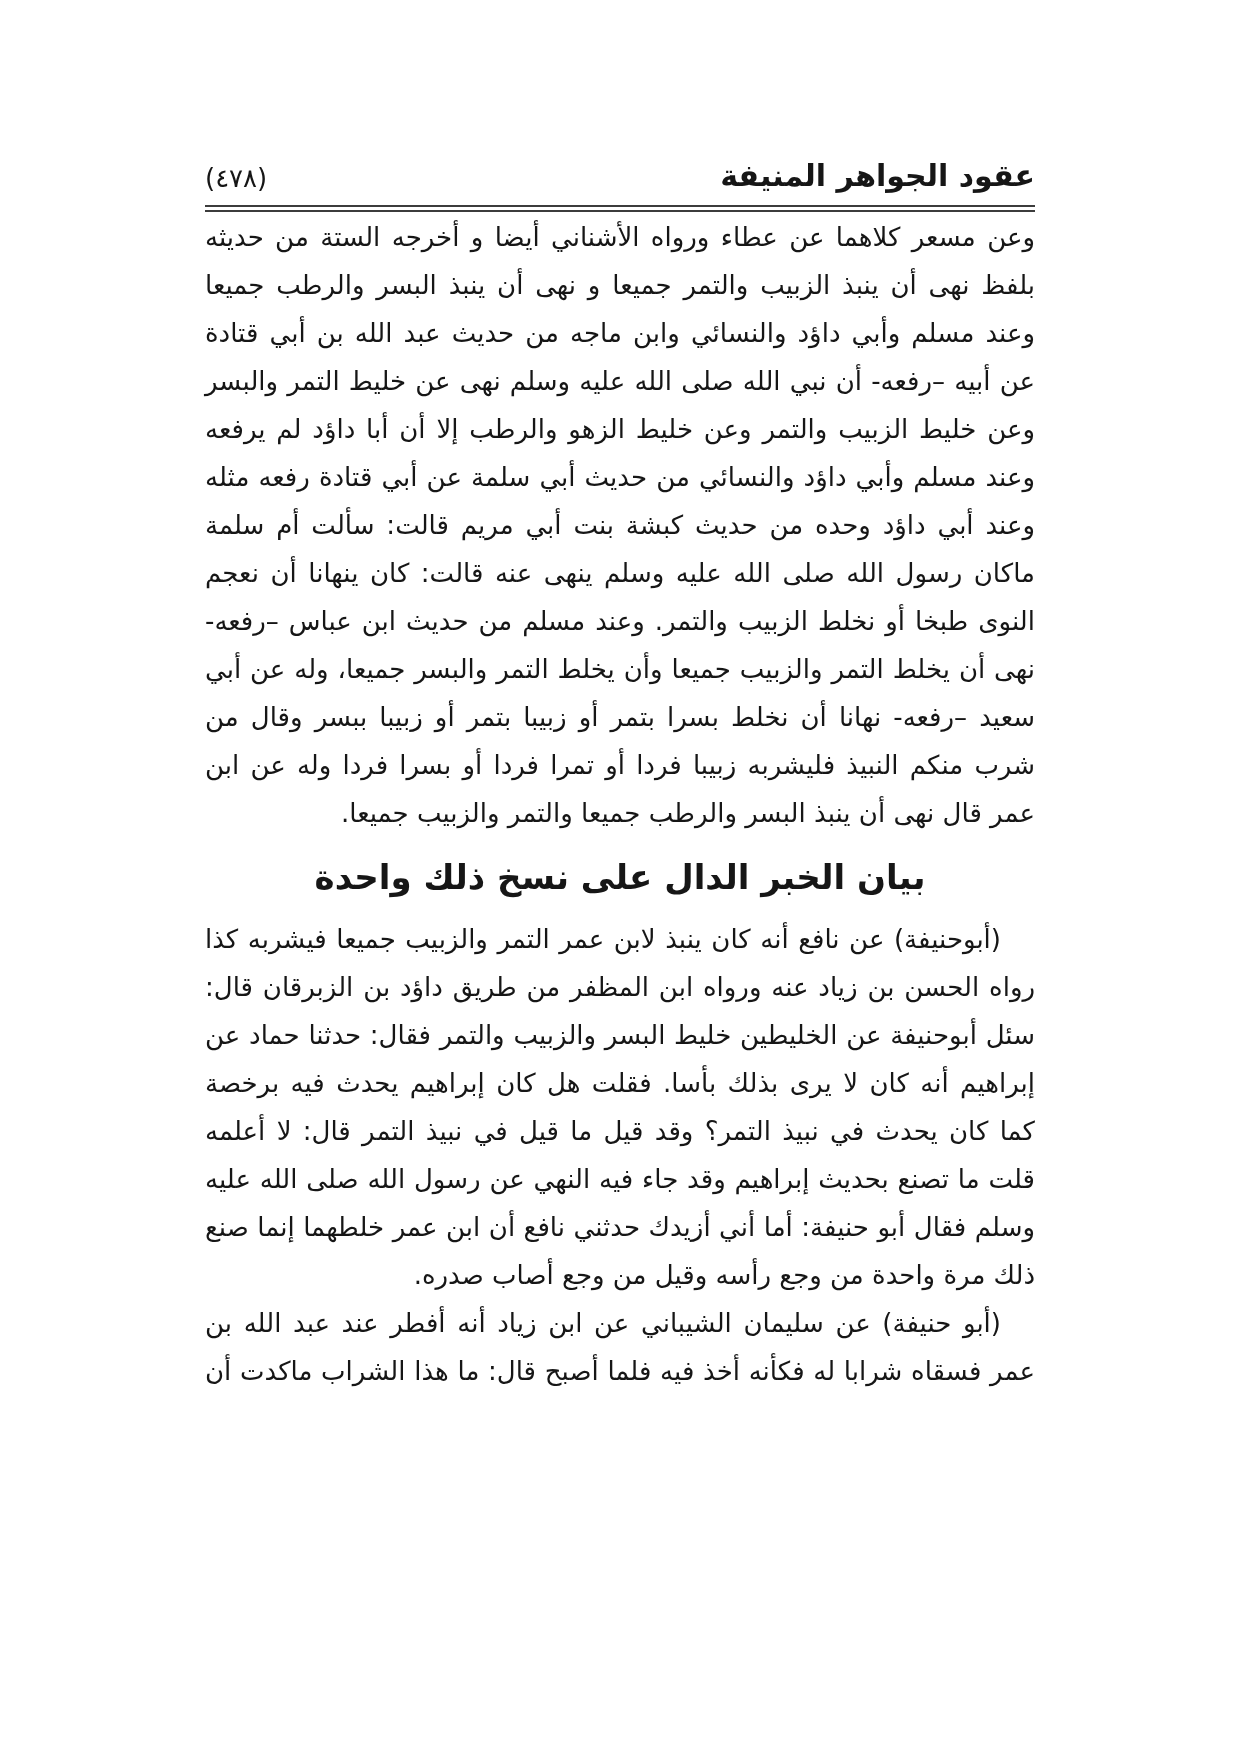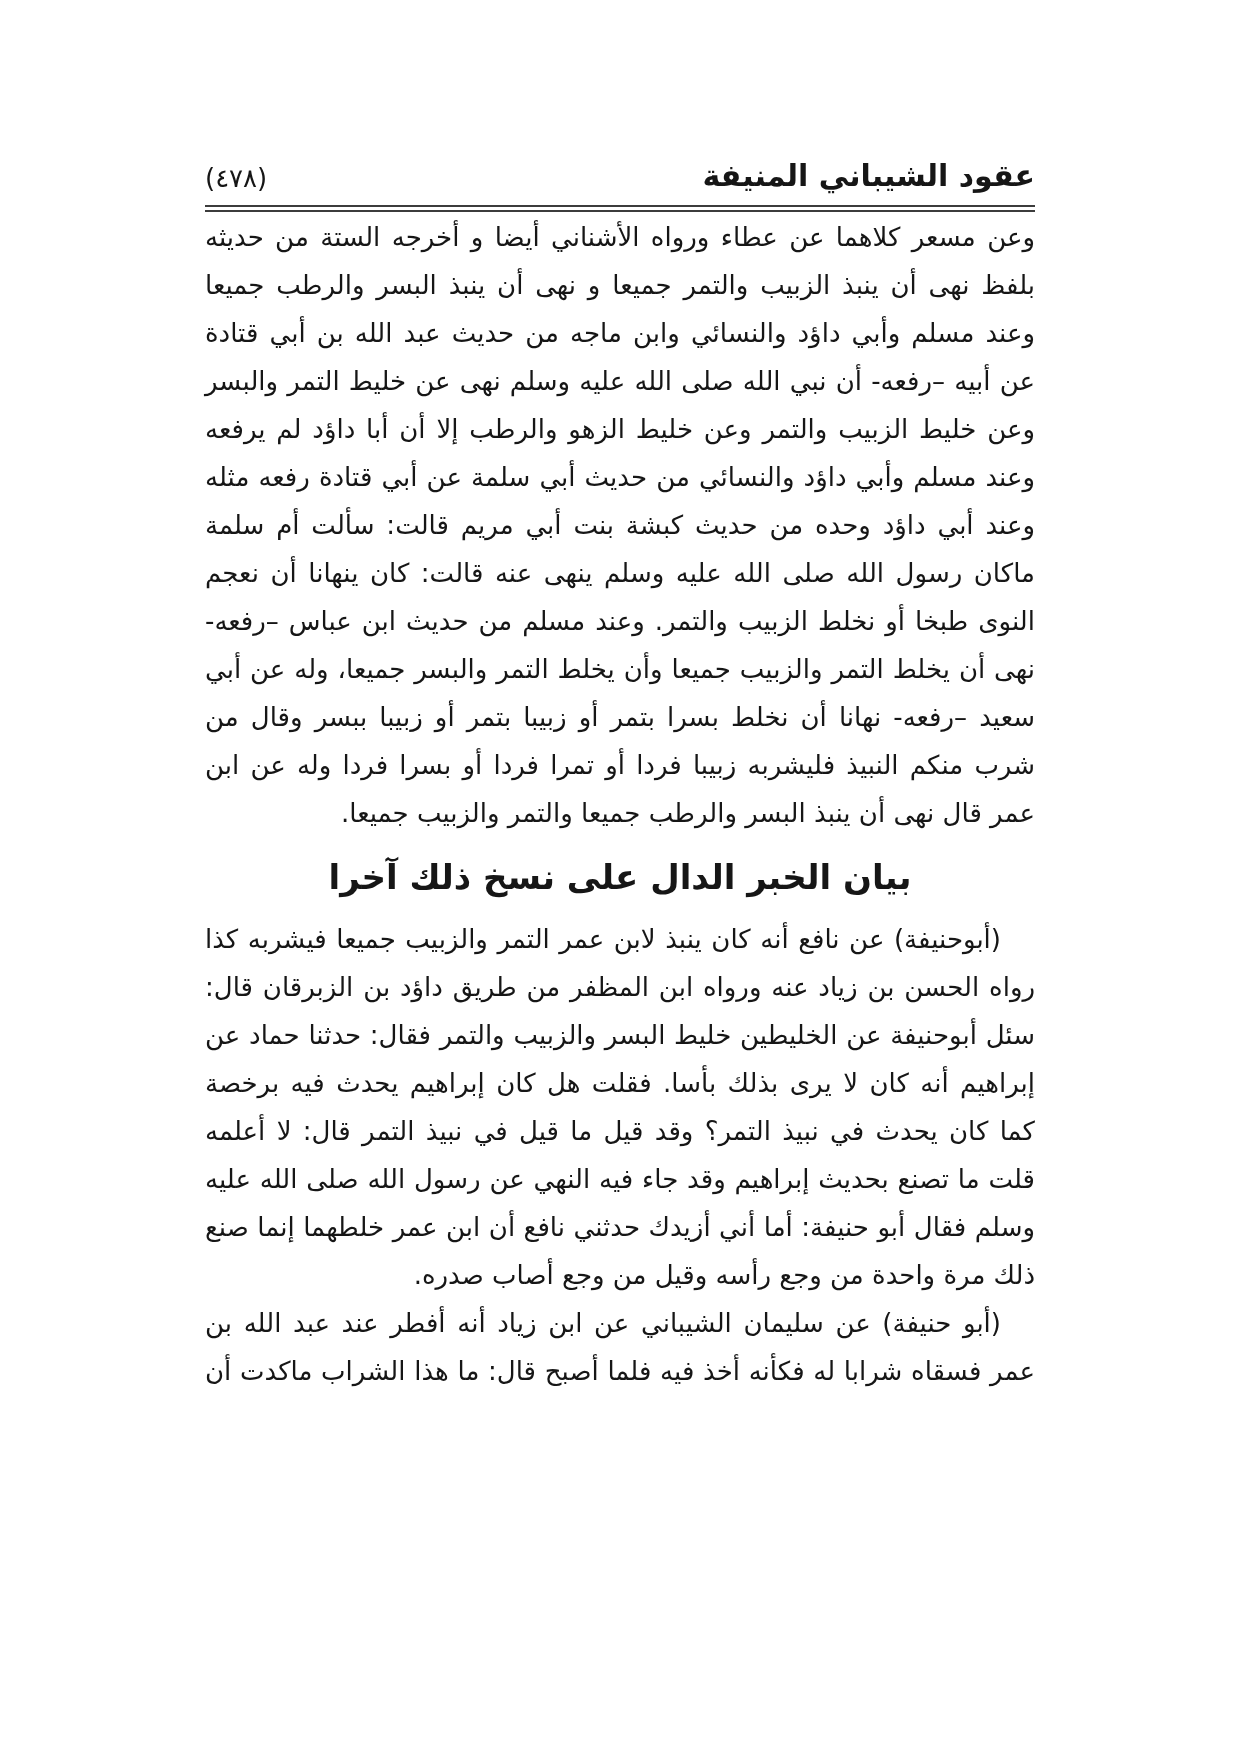--- a/index.html
+++ b/index.html
@@ -98,30 +98,30 @@
 </style>
 </head>
 <body>
 
 <div class="page">
 
   <div class="content-col">
 
     <header class="page-header">
       <span class="page-number">(٤٧٨)</span>
-      <span class="book-title">عقود الشيباني المنيفة</span>
+      <span class="book-title">عقود الجواهر المنيفة</span>
     </header>
 
     <div class="double-rule"></div>
 
     <main class="page-body">
 
       <p class="body-par">وعن مسعر كلاهما عن عطاء ورواه الأشناني أيضا و أخرجه الستة من حديثه بلفظ نهى أن ينبذ الزبيب والتمر جميعا و نهى أن ينبذ البسر والرطب جميعا وعند مسلم وأبي داؤد والنسائي وابن ماجه من حديث عبد الله بن أبي قتادة عن أبيه –رفعه- أن نبي الله صلى الله عليه وسلم نهى عن خليط التمر والبسر وعن خليط الزبيب والتمر وعن خليط الزهو والرطب إلا أن أبا داؤد لم يرفعه وعند مسلم وأبي داؤد والنسائي من حديث أبي سلمة عن أبي قتادة رفعه مثله وعند أبي داؤد وحده من حديث كبشة بنت أبي مريم قالت: سألت أم سلمة ماكان رسول الله صلى الله عليه وسلم ينهى عنه قالت: كان ينهانا أن نعجم النوى طبخا أو نخلط الزبيب والتمر. وعند مسلم من حديث ابن عباس –رفعه- نهى أن يخلط التمر والزبيب جميعا وأن يخلط التمر والبسر جميعا، وله عن أبي سعيد –رفعه- نهانا أن نخلط بسرا بتمر أو زبيبا بتمر أو زبيبا ببسر وقال من شرب منكم النبيذ فليشربه زبيبا فردا أو تمرا فردا أو بسرا فردا وله عن ابن عمر قال نهى أن ينبذ البسر والرطب جميعا والتمر والزبيب جميعا.</p>
 
-      <h2 class="section-heading">بيان الخبر الدال على نسخ ذلك آخرا</h2>
+      <h2 class="section-heading">بيان الخبر الدال على نسخ ذلك واحدة</h2>
 
       <p class="body-par indent">(أبوحنيفة) عن نافع أنه كان ينبذ لابن عمر التمر والزبيب جميعا فيشربه كذا رواه الحسن بن زياد عنه ورواه ابن المظفر من طريق داؤد بن الزبرقان قال: سئل أبوحنيفة عن الخليطين خليط البسر والزبيب والتمر فقال: حدثنا حماد عن إبراهيم أنه كان لا يرى بذلك بأسا. فقلت هل كان إبراهيم يحدث فيه برخصة كما كان يحدث في نبيذ التمر؟ وقد قيل ما قيل في نبيذ التمر قال: لا أعلمه قلت ما تصنع بحديث إبراهيم وقد جاء فيه النهي عن رسول الله صلى الله عليه وسلم فقال أبو حنيفة: أما أني أزيدك حدثني نافع أن ابن عمر خلطهما إنما صنع ذلك مرة واحدة من وجع رأسه وقيل من وجع أصاب صدره.</p>
 
       <p class="body-par indent">(أبو حنيفة) عن سليمان الشيباني عن ابن زياد أنه أفطر عند عبد الله بن عمر فسقاه شرابا له فكأنه أخذ فيه فلما أصبح قال: ما هذا الشراب ماكدت أن أهتدي إلى منزلي؟ فقال عبد الله ما زدناك على عجوة وزبيب. كذا رواه محمد بن</p>
 
     </main>
 
   </div>
 
   <footer class="page-footer">

